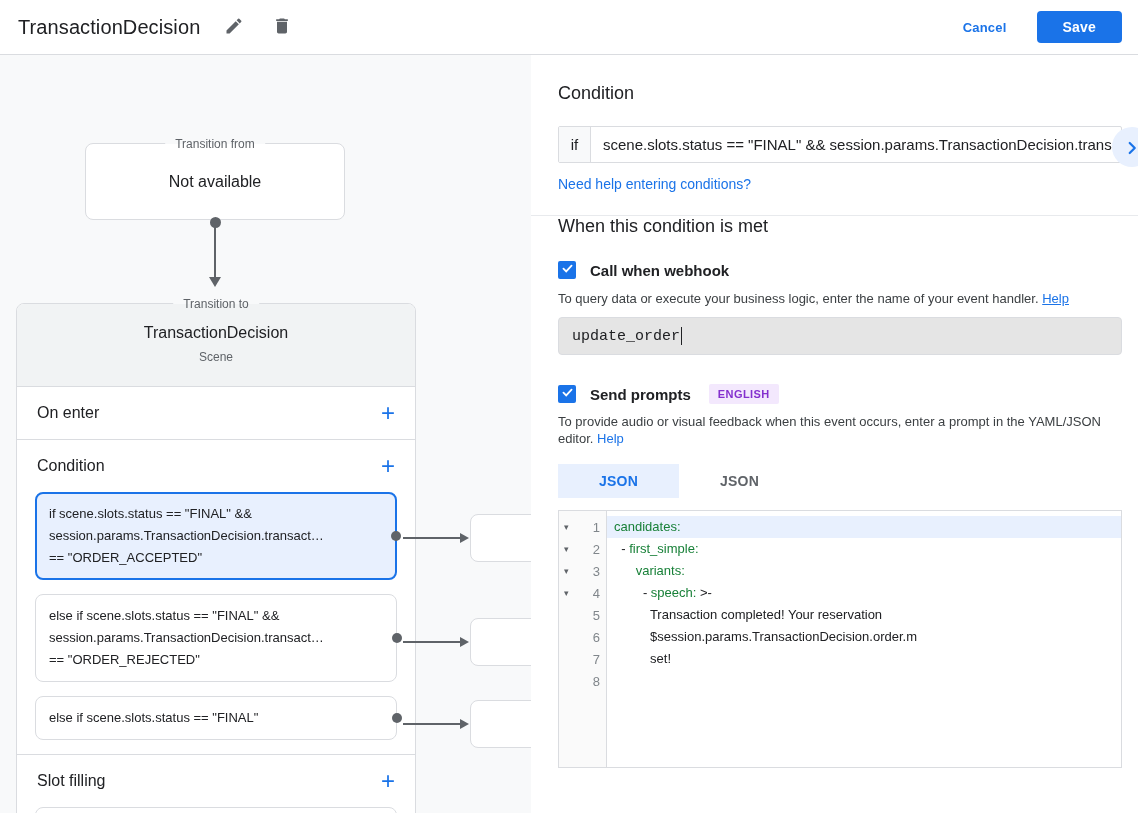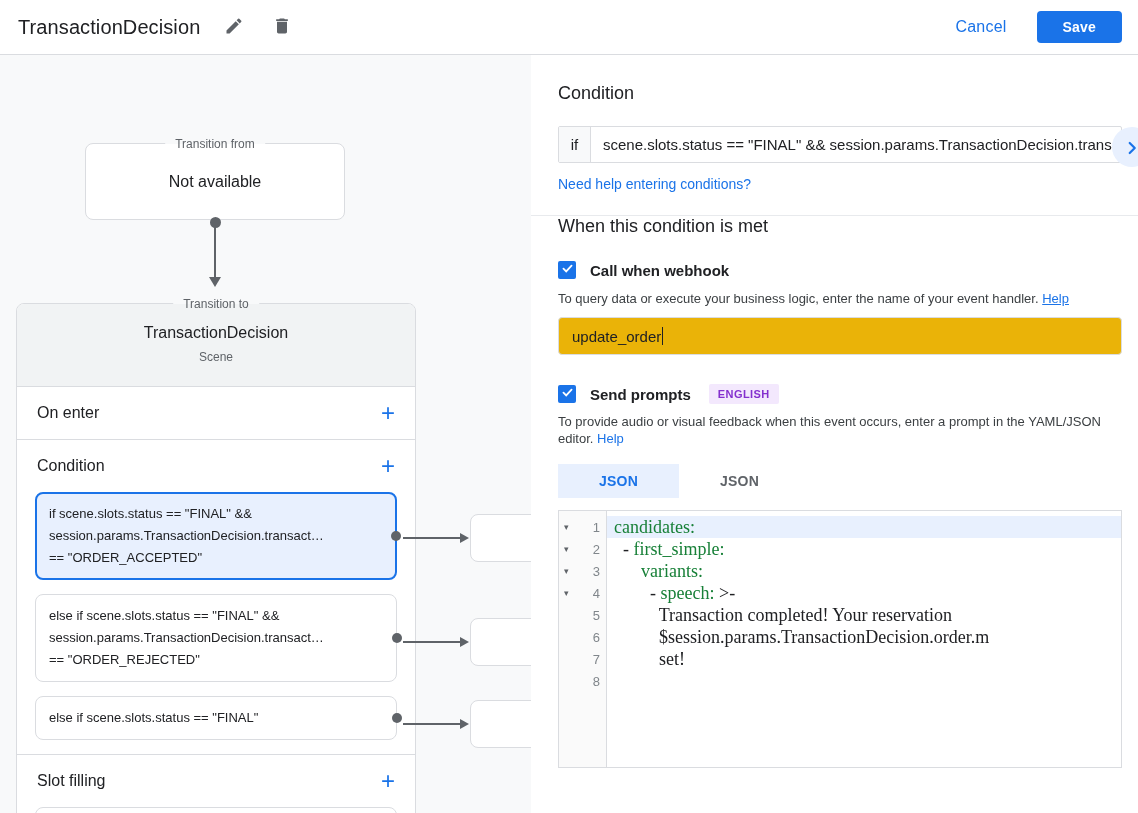--- a/index.html
+++ b/index.html
@@ -11,21 +11,21 @@
   
   .topbar {
     height:55px; background:#fff; border-bottom:1px solid #dadce0;
     display:flex; align-items:center; justify-content:space-between; padding:0 16px 0 18px;
   }
   .title-group { display:flex; align-items:center; gap:20px; }
   .page-title { font-size:20px; font-weight:400; color:#202124; letter-spacing:.1px; }
   .icon-btn { background:none; border:none; cursor:pointer; width:28px; height:28px; display:flex; align-items:center; justify-content:center; }
   .icon-btn svg { fill:#5f6368; }
   .actions { display:flex; align-items:center; gap:30px; }
-  .btn-text { background:none; border:none; color:#1a73e8; font-size:16px; font-weight:400; font-family:inherit; cursor:pointer; letter-spacing:.2px; }
+  .btn-text { background:none; border:none; color:#1a73e8; font-size:13px; font-weight:700; font-family:inherit; cursor:pointer; letter-spacing:.2px; }
   .btn-primary { background:#1a73e8; color:#fff; border:none; border-radius:4px; height:32px; padding:0 26px; font-size:14px; font-weight:700; font-family:inherit; cursor:pointer; letter-spacing:.2px; }
 
   
   .main { display:flex; height:758px; }
   .flow-canvas { position:relative; width:531px; flex:none; background:#f8f9fa; overflow:hidden; }
   .panel { position:relative; width:607px; flex:none; background:#fff; padding:0 16px 0 27px; }
 
   
   .flow-legend {
     position:absolute; top:-9px; left:50%; transform:translateX(-50%);
@@ -82,35 +82,35 @@
   .panel-div { height:1px; background:#e8eaed; margin:23px -16px 0 -27px; }
   .section-title { font-size:18px; font-weight:400; color:#202124; line-height:21px; }
 
   .check-row { display:flex; align-items:center; gap:14px; margin-top:24px; cursor:pointer; }
   .checkbox { width:18px; height:18px; flex:none; background:#1a73e8; border-radius:2px; display:flex; align-items:center; justify-content:center; }
   .check-label { font-size:15px; font-weight:700; color:#202124; }
   .badge { background:#f3e8fd; color:#8430ce; font-size:11px; font-weight:700; letter-spacing:.4px; padding:4px 9px; border-radius:2px; margin-left:4px; }
   .desc { margin-top:11px; font-size:13px; color:#3c4043; line-height:17px; max-width:555px; }
   .desc a { color:#1a73e8; text-decoration:underline; cursor:pointer; }
   .desc.no-underline a { text-decoration:none; }
-  .text-input { margin-top:10px; height:38px; border:1px solid #dadce0; border-radius:4px; background:#eab308; display:flex; align-items:center; padding:0 13px; font-size:15px; color:#202124; cursor:text; }
+  .text-input { margin-top:10px; height:38px; border:1px solid #dadce0; border-radius:4px; background:#e5e5e5; display:flex; align-items:center; padding:0 13px; font-size:15px; color:#202124; cursor:text;font-family:Liberation Mono, monospace; }
   .caret { display:inline-block; width:0; height:18px; border-right:1.5px solid #202124; margin-left:1px; }
 
   .tabs { display:flex; margin-top:17px; }
   .tab { width:121px; height:34px; display:flex; align-items:center; justify-content:center; font-size:14px; font-weight:700; color:#5f6368; cursor:pointer; letter-spacing:.2px; }
   .tab.active { background:#e8f0fe; color:#1a73e8; }
 
   .editor { position:relative; margin-top:12px; border:1px solid #dadce0; height:258px; background:#fff; overflow:hidden; }
   .editor::before { content:""; position:absolute; left:0; top:0; bottom:0; width:47px; background:#fafafa; border-right:1px solid #dadce0; }
   .ed-lines { position:relative; padding-top:5px; }
   .ed-row { display:flex; height:22px; }
   .ed-gut { width:48px; flex:none; display:flex; align-items:center; }
   .ed-fold { width:17px; padding-left:5px; font-size:9px; color:#5f6368; cursor:pointer; line-height:22px; }
   .ed-num { flex:1; text-align:right; padding-right:7px; font-size:13px; color:#80868b; }
-  .ed-code { flex:1; font-family:Liberation Serif, serif; font-size:18px; line-height:22px; padding-left:7px; white-space:pre; overflow:hidden; }
+  .ed-code { flex:1; font-family:Liberation Sans, sans-serif; font-size:13px; line-height:22px; padding-left:7px; white-space:pre; overflow:hidden; }
   .ed-row.active .ed-code { background:#e8f0fe; }
   .s-key { color:#188038; }
   .s-plain { color:#202124; }
 </style>
 </head>
 <body>
 
 <header class="topbar">
   <div class="title-group">
     <h1 class="page-title">TransactionDecision</h1>

